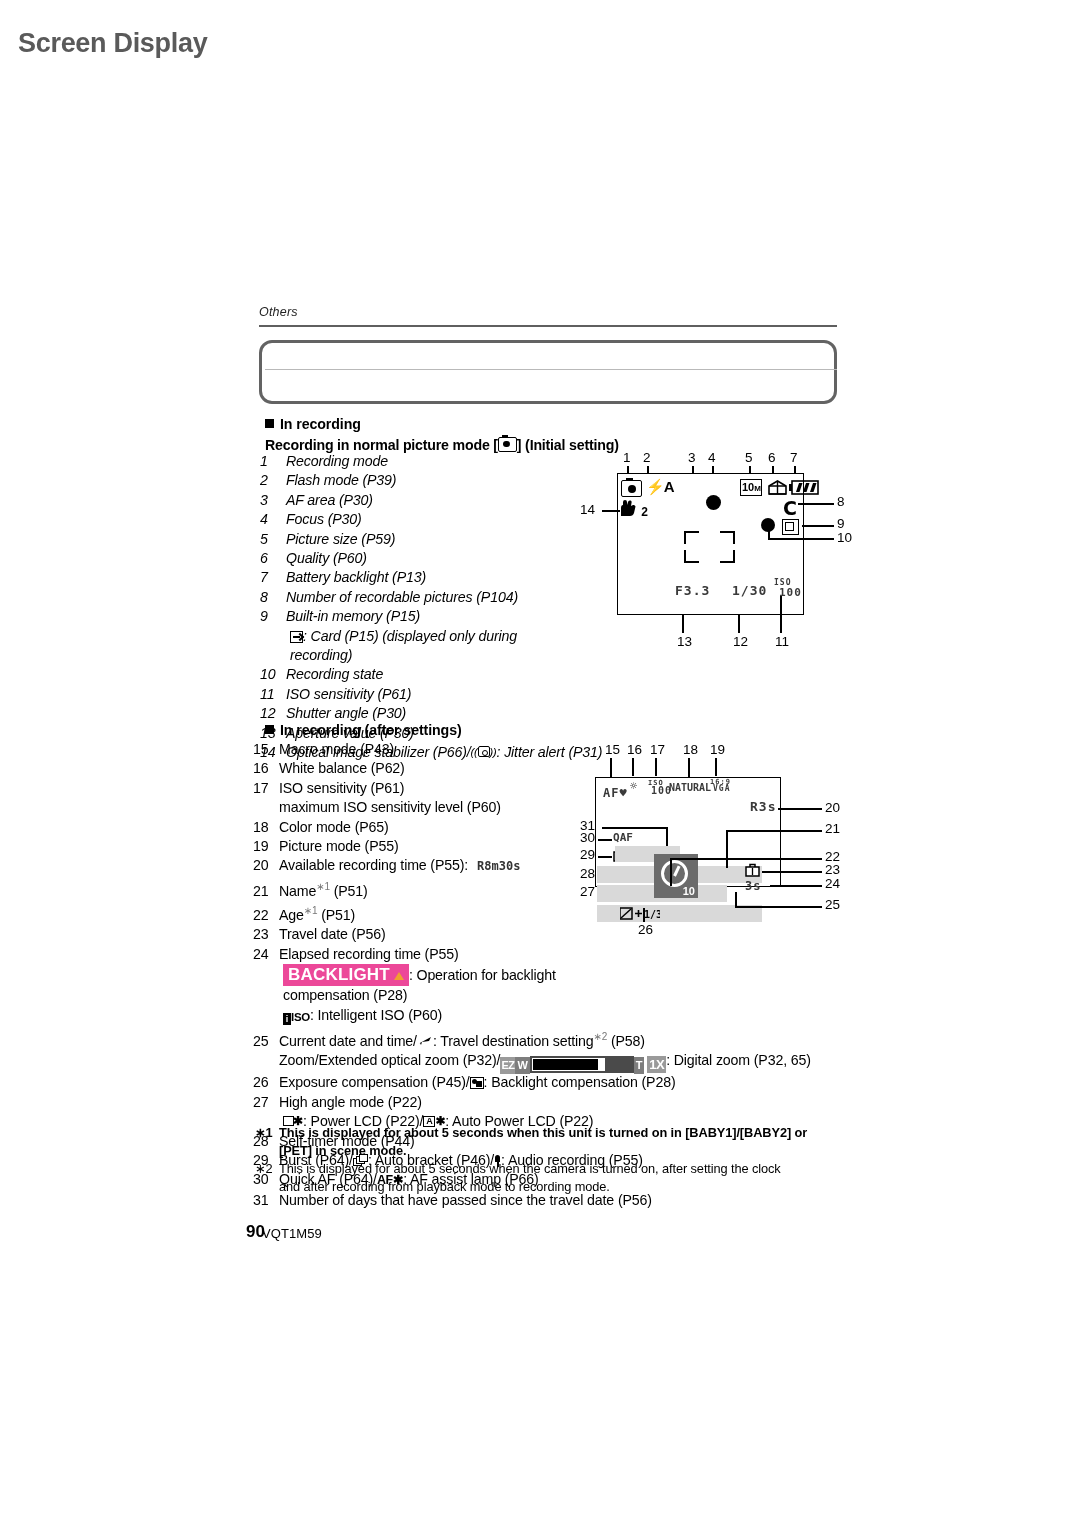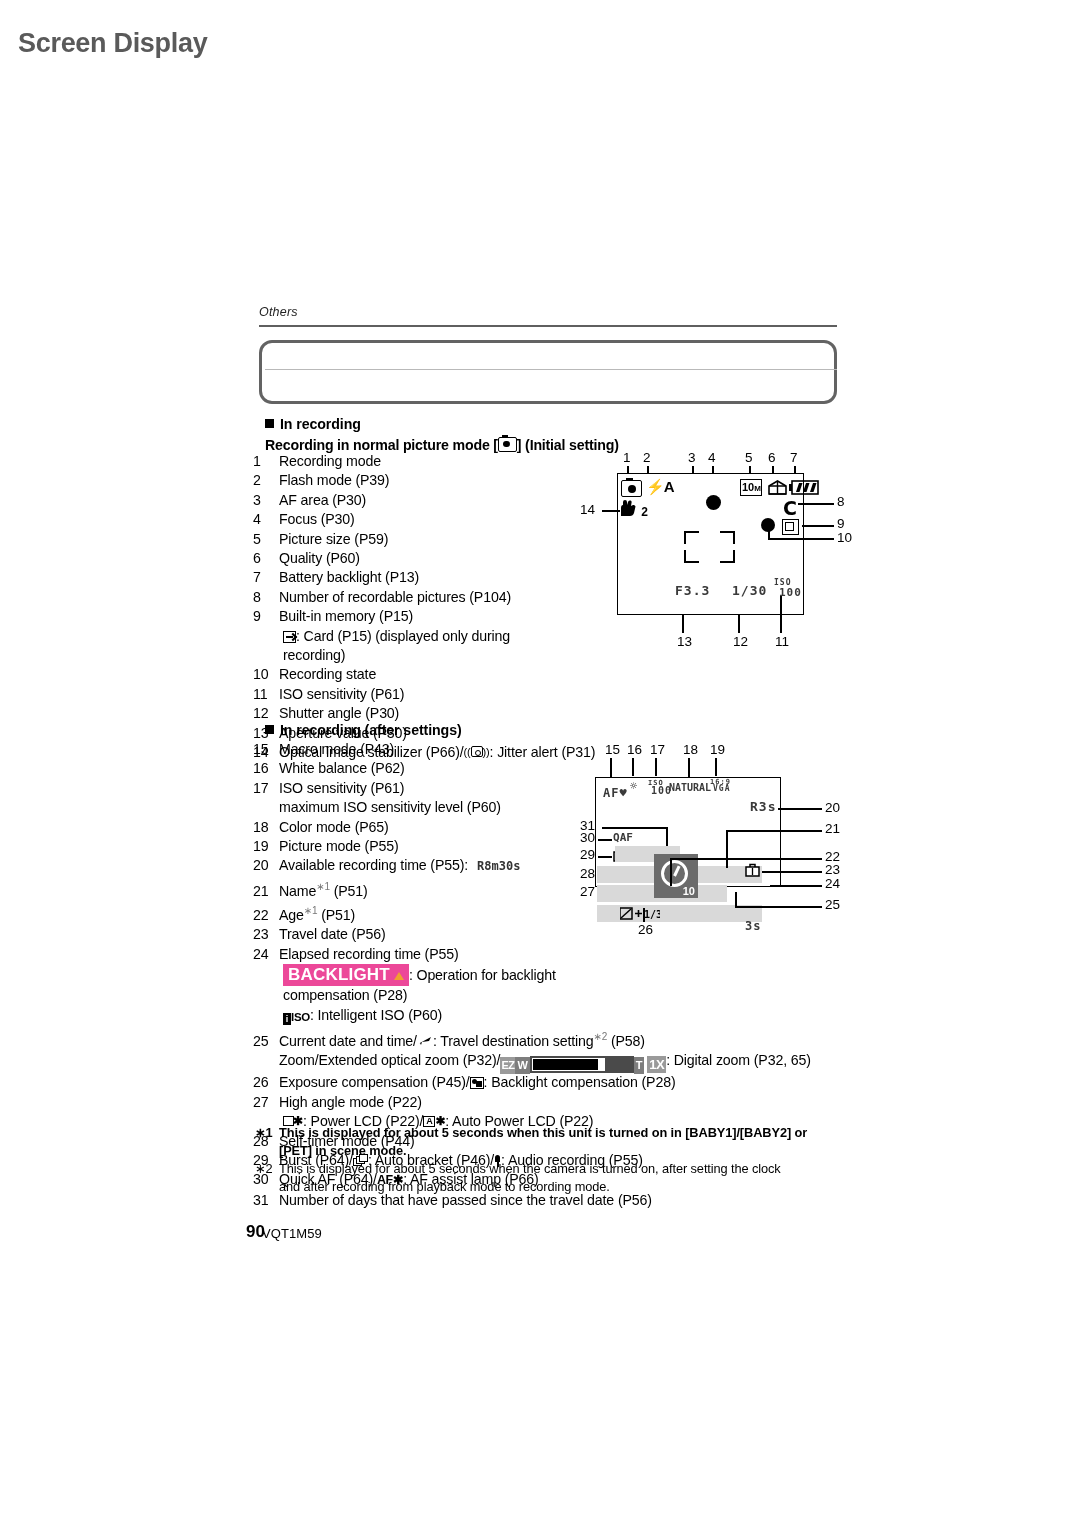--- a/index.html
+++ b/index.html
@@ -188,21 +188,21 @@
   <div class="sec-head" style="left:265px;top:416px;">
     <span class="sq"></span><span>In recording</span>
   </div>
   <div class="sub-head" style="left:265px;top:437px;">
     <span>Recording in normal picture mode [</span><span style="display:inline-block;width:17px;height:13px;border:1.6px solid #000;border-radius:2px;position:relative;vertical-align:-2px;background:#fff;">
       <span style="position:absolute;left:4.5px;top:2.5px;width:6.5px;height:6.5px;background:#000;border-radius:50%;"></span>
       <span style="position:absolute;left:3px;top:-3px;width:6px;height:3px;background:#000;"></span>
     </span><span>] (Initial setting)</span>
   </div>
 
-  <div class="list" style="left:253px;top:452px;">
+  <div class="list" style="left:260px;top:452px;font-style:italic;">
     <span class="row"><span class="num">1</span><span class="cont">Recording mode</span></span>
     <span class="row"><span class="num">2</span><span class="cont">Flash mode (P39)</span></span>
     <span class="row"><span class="num">3</span><span class="cont">AF area (P30)</span></span>
     <span class="row"><span class="num">4</span><span class="cont">Focus (P30)</span></span>
     <span class="row"><span class="num">5</span><span class="cont">Picture size (P59)</span></span>
     <span class="row"><span class="num">6</span><span class="cont">Quality (P60)</span></span>
     <span class="row"><span class="num">7</span><span class="cont">Battery backlight (P13)</span></span>
     <span class="row"><span class="num">8</span><span class="cont">Number of recordable pictures (P104)</span></span>
     <span class="row"><span class="num">9</span><span class="cont">Built-in memory (P15)</span></span>
     <span class="row indent" style="padding-left:30px;">
@@ -447,21 +447,21 @@
     <div class="lead" style="left:182px;top:129px;width:60px;height:1.6px;"></div>
     <div class="d2ic" style="left:165px;top:121px;">
       <svg width="15" height="14" viewBox="0 0 15 14">
         <rect x="1" y="4" width="13" height="9" fill="#fff" stroke="#000" stroke-width="1.5"></rect>
         <path d="M5 4 L5 1.5 L10 1.5 L10 4" fill="none" stroke="#000" stroke-width="1.5"></path>
         <path d="M7.5 5 L7.5 12" stroke="#000" stroke-width="1.3"></path>
       </svg>
     </div>
 
     <div class="cal" style="left:245px;top:134px;">24</div>
-    <div class="osd dm" style="left:165px;top:137px;font-size:12px;margin-top:40px;">3s</div>
+    <div class="osd dm" style="left:165px;top:137px;font-size:12px;">3s</div>
     <div class="lead" style="left:190px;top:143px;width:52px;height:1.6px;"></div>
 
     <div class="cal" style="left:245px;top:155px;">25</div>
     <div class="lead" style="left:155px;top:164px;width:87px;height:1.6px;"></div>
     <div class="lead" style="left:155px;top:150px;width:1.6px;height:15px;"></div>
   </div>
 
 </div>
 
 </body></html>

